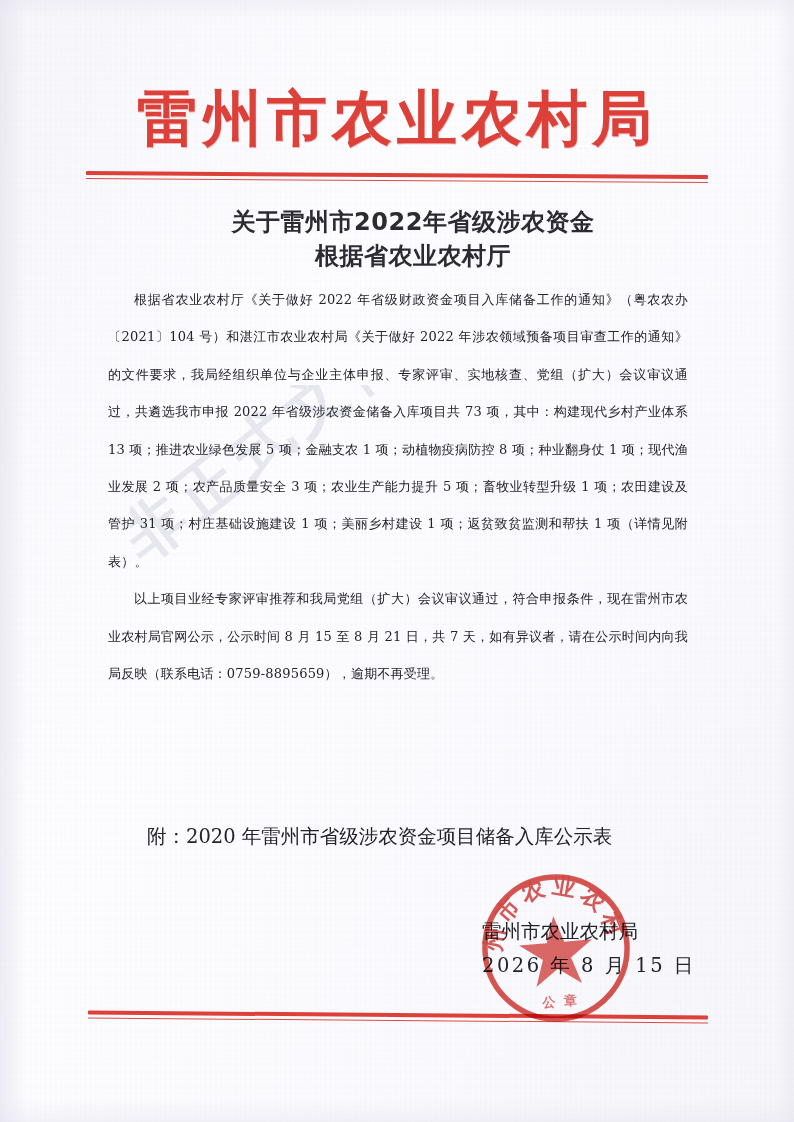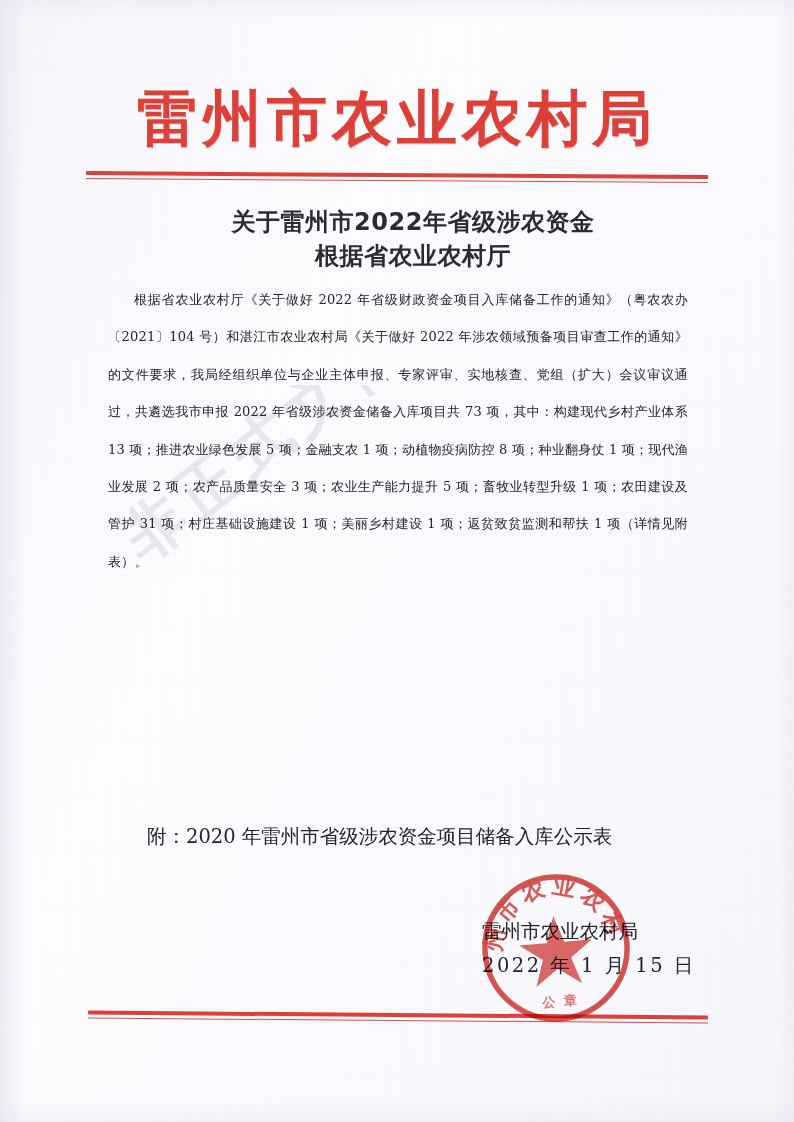--- a/index.html
+++ b/index.html
@@ -217,27 +217,28 @@
     <div class="thin"></div>
   </div>
 
   <div class="doc-title">
     <span class="tline">关于雷州市2022年省级涉农资金</span>
     <span class="tline">根据省农业农村厅</span>
   </div>
 
   <div class="doc-body">
     <p>根据省农业农村厅《关于做好 2022 年省级财政资金项目入库储备工作的通知》（粤农农办〔2021〕104 号）和湛江市农业农村局《关于做好 2022 年涉农领域预备项目审查工作的通知》的文件要求，我局经组织单位与企业主体申报、专家评审、实地核查、党组（扩大）会议审议通过，共遴选我市申报 2022 年省级涉农资金储备入库项目共 73 项，其中：构建现代乡村产业体系 13 项；推进农业绿色发展 5 项；金融支农 1 项；动植物疫病防控 8 项；种业翻身仗 1 项；现代渔业发展 2 项；农产品质量安全 3 项；农业生产能力提升 5 项；畜牧业转型升级 1 项；农田建设及管护 31 项；村庄基础设施建设 1 项；美丽乡村建设 1 项；返贫致贫监测和帮扶 1 项（详情见附表）。</p>
+    <p>以上项目业经专家评审推荐和我局党组（扩大）会议审议通过，符合申报条件，现在雷州市农业农村局官网公示，公示时间 8 月 15 至 8 月 21 日，共 7 天，如有异议者，请在公示时间内向我局反映（联系电话：0759-8895659），逾期不再受理。</p>
   </div>
 
   <div class="attach">附：2020 年雷州市省级涉农资金项目储备入库公示表</div>
 
   <div class="signature">
     <span class="sig-org">雷州市农业农村局</span>
-    <span class="sig-date">2022 年 1 月 15 日</span>
+    <span class="sig-date">2026 年 8 月 15 日</span>
   </div>
 
   <div class="seal">
     <svg viewBox="0 0 152 152" xmlns="http://www.w3.org/2000/svg">
       <defs>
         <path id="sealArc" d="M 22,76 A 54,54 0 0 1 130,76" fill="none"></path>
       </defs>
       <circle cx="76" cy="76" r="71" fill="none" stroke="#cf2b26" stroke-width="5.5" opacity="0.92"></circle>
       <circle cx="76" cy="76" r="71" fill="none" stroke="#cf2b26" stroke-width="1.2" opacity="0.35"></circle>
       <text font-family="'DejaVu Serif','Liberation Serif',serif" font-size="23" font-weight="700" fill="#cf2b26" opacity="0.9" letter-spacing="5">

